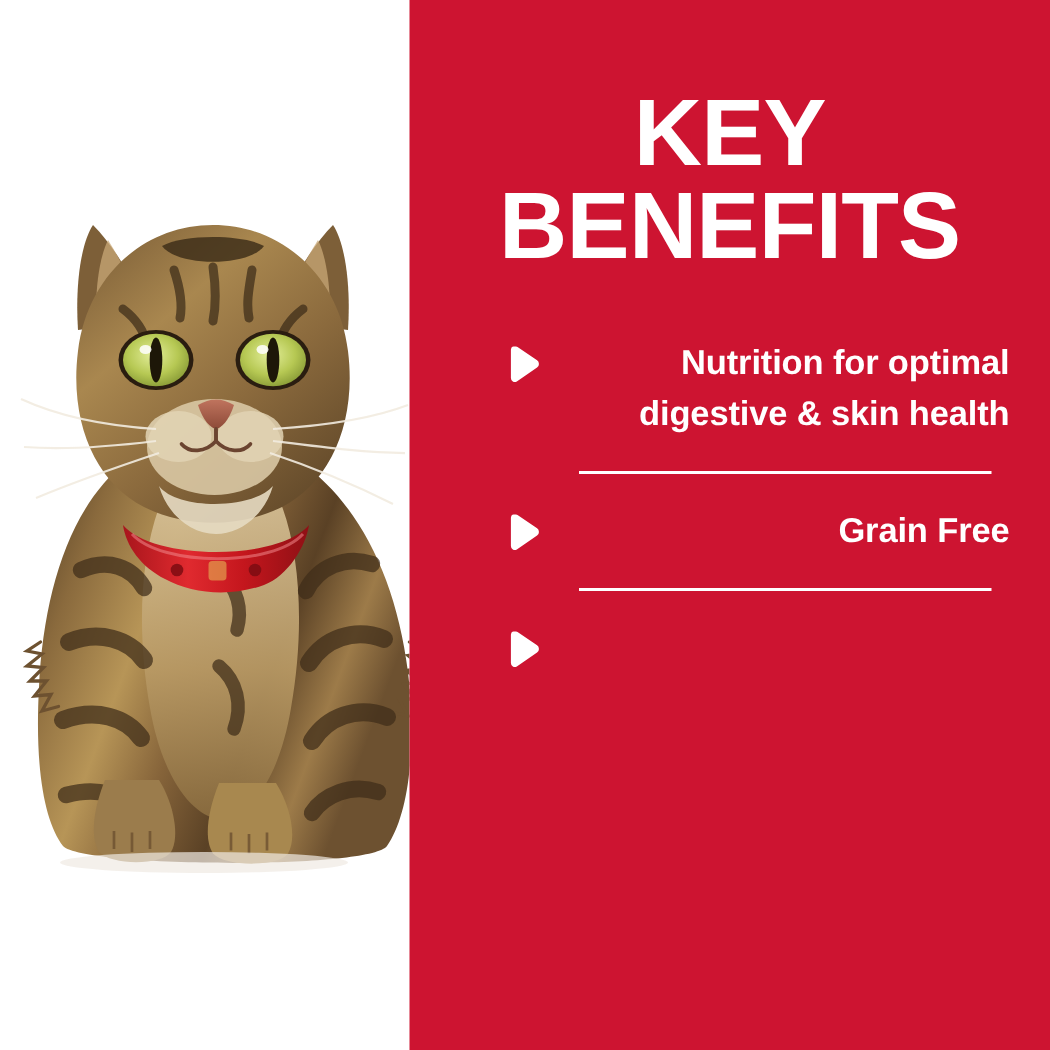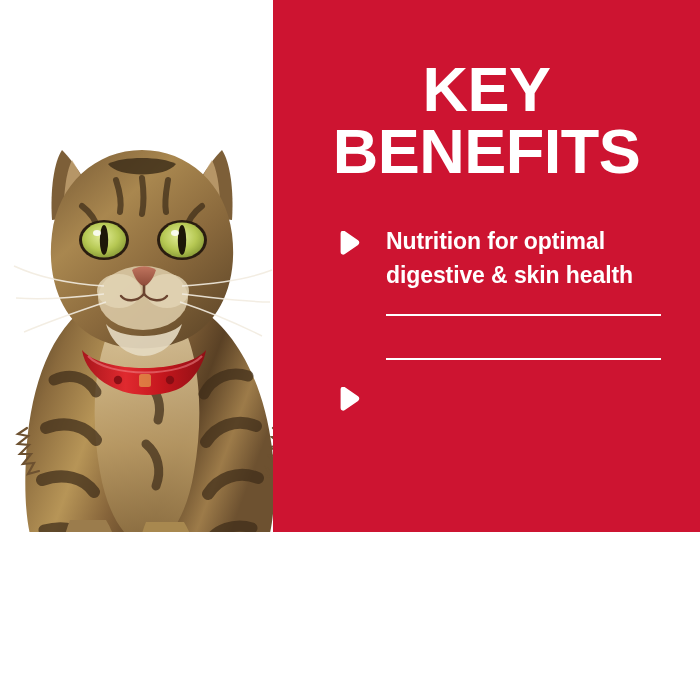--- a/index.html
+++ b/index.html
@@ -9,21 +9,21 @@
   body {
     width: 700px;
     height: 700px;
     background: #ffffff;
     font-family: "Liberation Sans", sans-serif;
     overflow: hidden;
   }
   #canvas {
     position: relative;
     width: 700px;
-    height: 532px;
+    height: 700px;
     background: #ffffff;
     overflow: hidden;
   }
 
   
   .photo-pane {
     position: absolute;
     left: 0; top: 0;
     width: 273px; height: 700px;
     background: #ffffff;
@@ -84,20 +84,21 @@
   }
   .bullet-tri svg { display:block; width:22px; height:24px; }
 
   .benefit-text {
     display: block;
     color: #ffffff;
     font-weight: bold;
     font-size: 23px;
     line-height: 34px;
     letter-spacing: -0.1px;
+    text-align: right;
   }
 
   .divider {
     display: block;
     height: 2px;
     background: #ffffff;
     margin: 0 39px 0 113px;
   }
   .sp-a { height: 22px; }
   .sp-b { height: 20px; }
@@ -281,20 +282,29 @@
                      L6.1 22.6 C4.9 23.4 3.4 22.5 3.4 21.0 Z" fill="#ffffff" stroke="#ffffff" stroke-width="1.6" stroke-linejoin="round"></path>
           </svg>
         </span>
         <span class="benefit-text">Nutrition for optimal digestive &amp; skin health</span>
       </div>
 
       <div class="sp-a"></div>
       <div class="divider"></div>
       <div class="sp-b"></div>
 
+      <div class="benefit-row">
+        <span class="bullet-tri">
+          <svg viewBox="0 0 22 24" xmlns="http://www.w3.org/2000/svg">
+            <path d="M3.4 2.2 C3.4 0.7 4.9 -0.2 6.1 0.6 L19.6 9.9 C20.8 10.7 20.8 12.5 19.6 13.3
+                     L6.1 22.6 C4.9 23.4 3.4 22.5 3.4 21.0 Z" fill="#ffffff" stroke="#ffffff" stroke-width="1.6" stroke-linejoin="round"></path>
+          </svg>
+        </span>
+        <span class="benefit-text">Grain Free</span>
+      </div>
 
       <div class="sp-c"></div>
       <div class="divider"></div>
       <div class="sp-d"></div>
 
       <div class="benefit-row">
         <span class="bullet-tri">
           <svg viewBox="0 0 22 24" xmlns="http://www.w3.org/2000/svg">
             <path d="M3.4 2.2 C3.4 0.7 4.9 -0.2 6.1 0.6 L19.6 9.9 C20.8 10.7 20.8 12.5 19.6 13.3
                      L6.1 22.6 C4.9 23.4 3.4 22.5 3.4 21.0 Z" fill="#ffffff" stroke="#ffffff" stroke-width="1.6" stroke-linejoin="round"></path>

